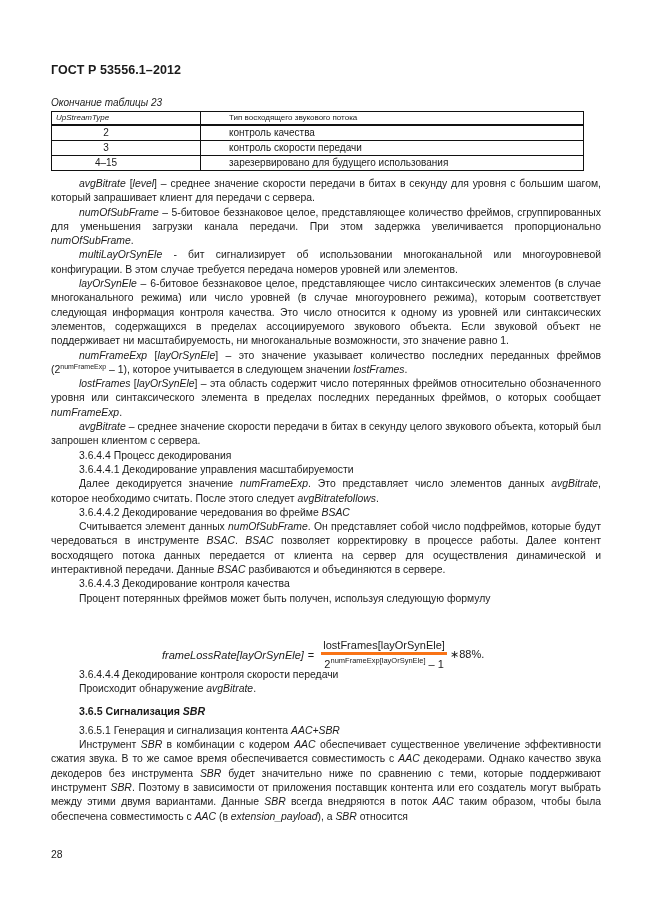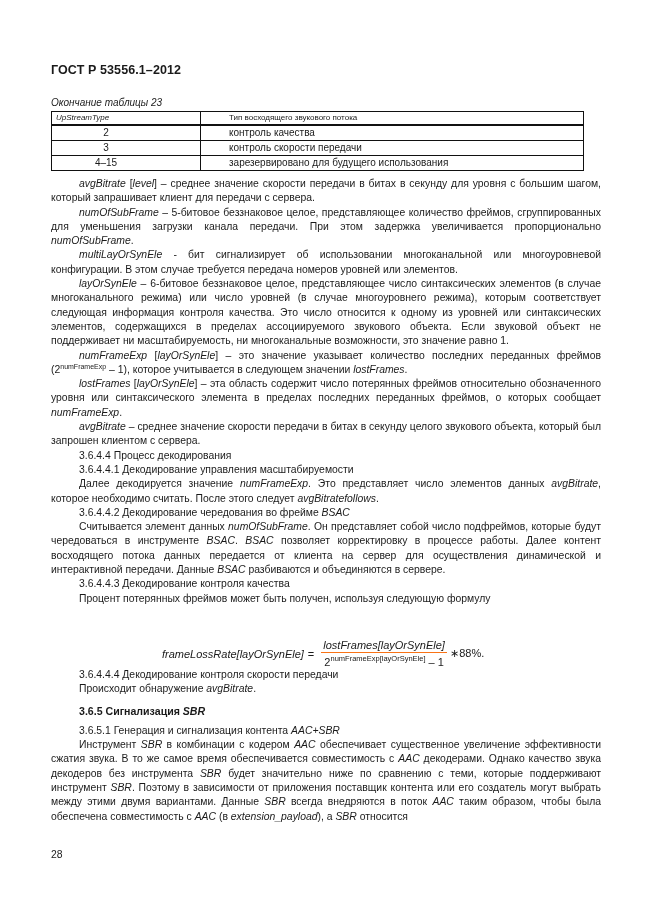--- a/index.html
+++ b/index.html
@@ -13,21 +13,21 @@
   table.tbl th { font-size: 8px; height: 12px; line-height: 12px; border-bottom: 2px solid #111; }
   table.tbl th.c1 { font-style: italic; }
   table.tbl td.c1 { text-align: center; width: 100px; padding-right: 44px; }
   table.tbl .c2 { padding-left: 28px; }
   .body { position: absolute; left: 51px; top: 177px; width: 550px; font-size: 10.4px; line-height: 14.3px; text-align: justify; }
   .body p { margin: 0; text-indent: 28px; }
   .body i { font-style: italic; }
   .body sup { font-size: 7px; line-height: 0; vertical-align: 4px; }
   .formula { position: absolute; left: 162px; top: 639px; font-size: 11px; display: flex; align-items: center; white-space: nowrap; }
   .formula .frac { display: inline-flex; flex-direction: column; align-items: center; margin: 0 3px; }
-  .formula .num { font-style: italic; border-bottom: 1px solid #f97316; padding: 0 2px 1px 2px; }
+  .formula .num { border-bottom: 3px solid #f97316; padding: 0 2px 1px 2px; }
   .formula .den { padding-top: 1px; font-size: 11px; }
   .formula .den sup { font-size: 7.5px; vertical-align: 5px; }
   .formula .lhs { font-style: italic; }
   .bottom { position: absolute; left: 51px; top: 668px; width: 550px; font-size: 10.4px; line-height: 14.3px; text-align: justify; }
   .bottom p { margin: 0; text-indent: 28px; }
   .bottom h3 { margin: 7px 0 6px 0; font-size: 10.6px; font-weight: bold; padding-left: 28px; }
   .pagenum { position: absolute; left: 51px; top: 849px; font-size: 10.4px; text-align: center; }
 </style>
 </head>
 <body>

